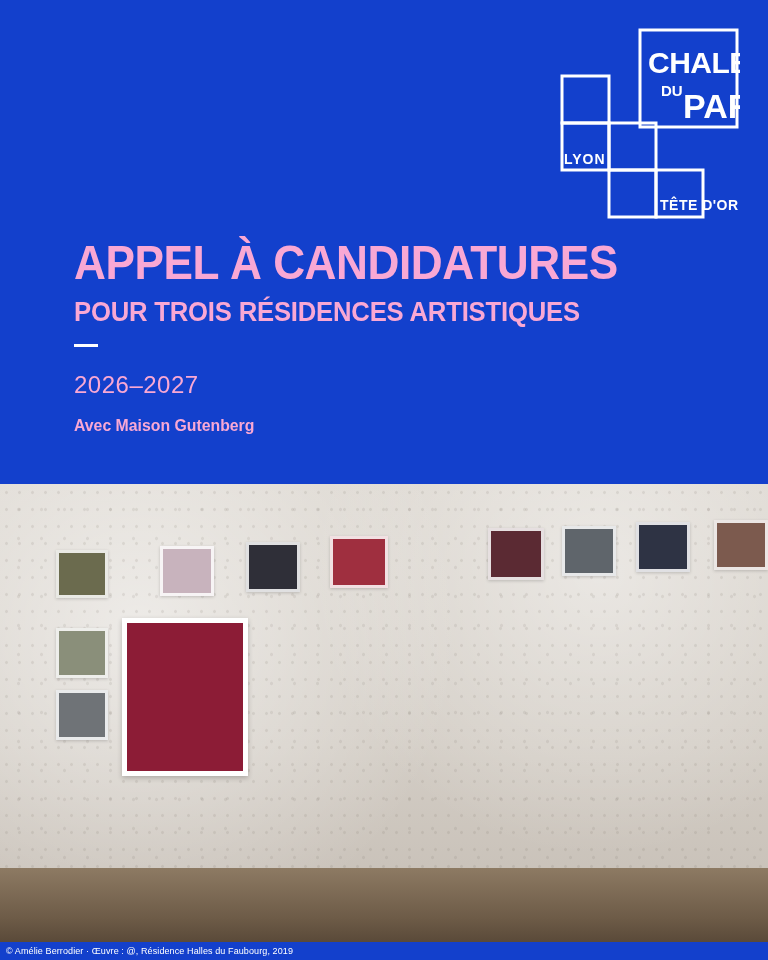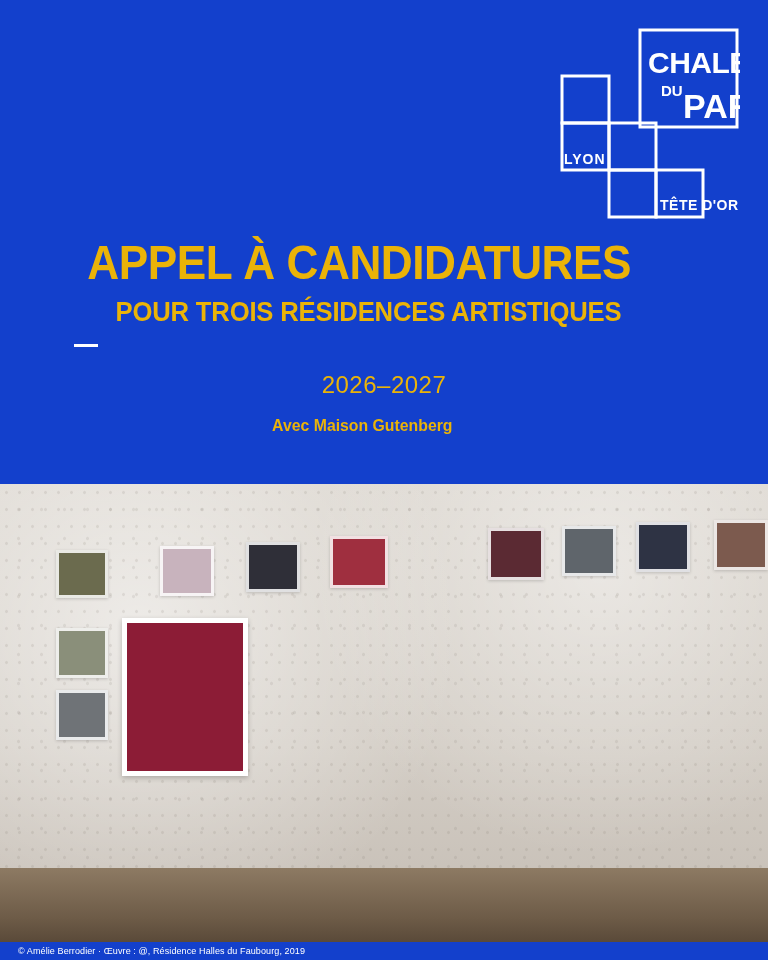--- a/index.html
+++ b/index.html
@@ -39,22 +39,21 @@
     height: 210px;
   }
   .logo svg { display: block; }
 
   
   .titles {
     position: absolute;
     left: 74px;
     top: 238px;
     width: 620px;
-    color: #eab308;
-    text-align: center;
+    color: #f9a8d4;
   }
   .title-main {
     font-family: "Liberation Sans", sans-serif;
     font-weight: bold;
     font-size: 48px;
     line-height: 50px;
     letter-spacing: -0.5px;
     transform: scaleX(0.92);
     transform-origin: left center;
     margin: 0;
@@ -150,21 +149,21 @@
     height: 18px;
     background: #1340CC;
     display: flex;
     align-items: center;
   }
   .credit-text {
     color: #ffffff;
     font-family: "Liberation Sans", sans-serif;
     font-size: 9px;
     line-height: 18px;
-    padding-left: 18px;
+    padding-left: 6px;
     letter-spacing: 0.1px;
     white-space: nowrap;
   }
 </style>
 </head>
 <body>
 
 <div class="poster">
 
   <div class="hero">

